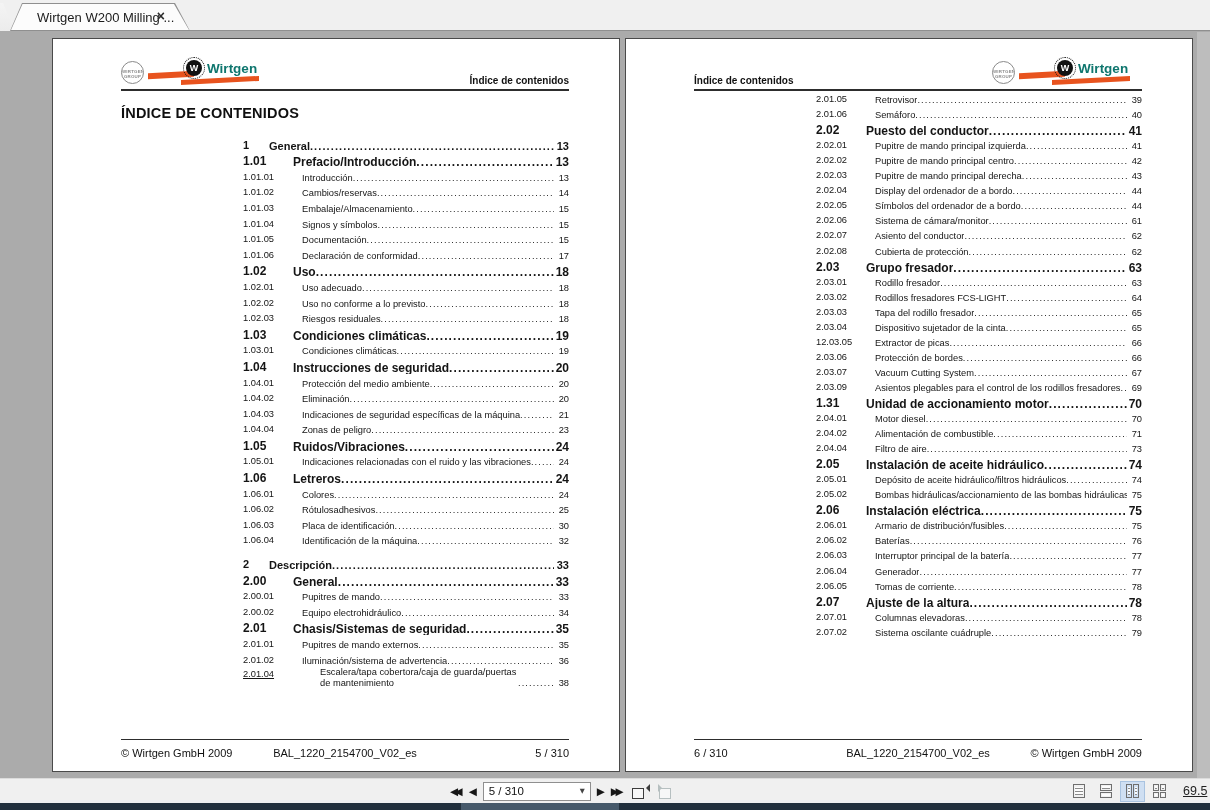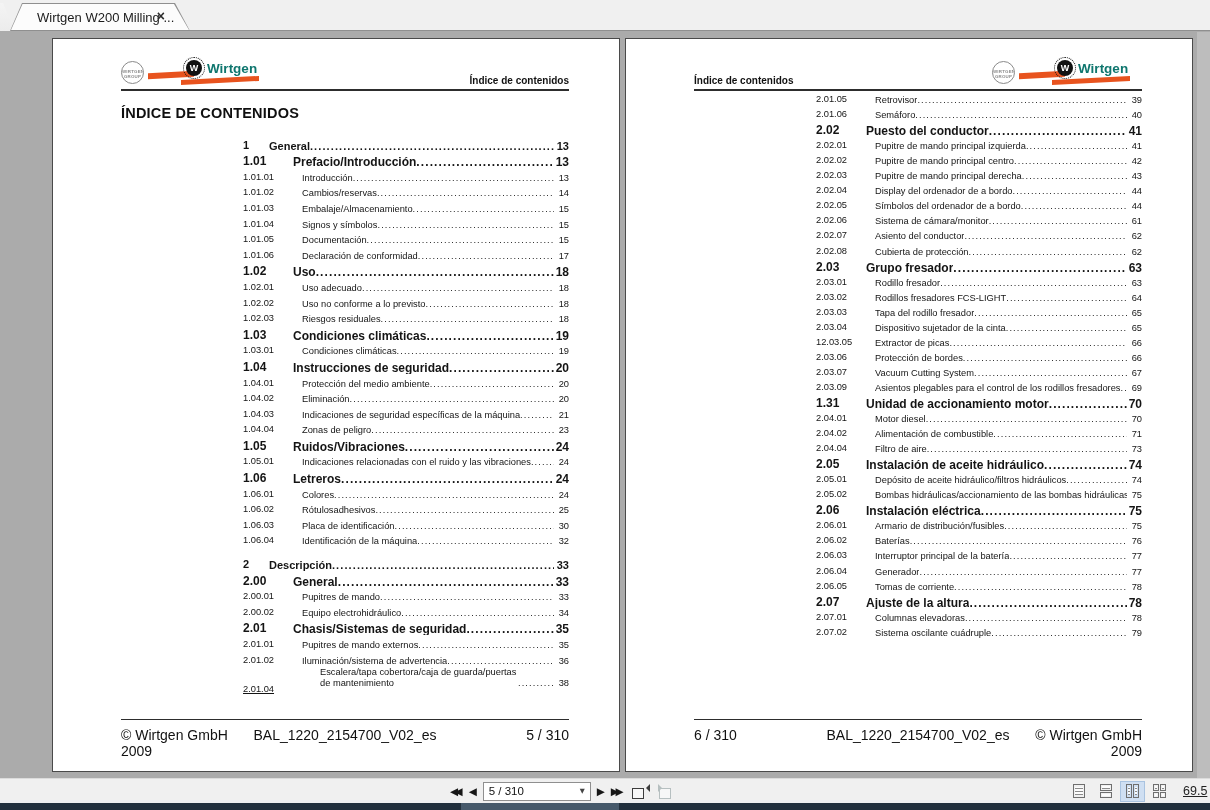--- a/index.html
+++ b/index.html
@@ -57,29 +57,29 @@
   .toc-row { position:relative; display:flex; align-items:flex-end; line-height:11px; }
   #page-left  .toc-row { min-height:15.6px; }
   #page-right .toc-row { min-height:15.05px; }
   .toc-row .num { position:absolute; left:0; bottom:1px; }
   .level-chapter { font-weight:bold; font-size:11px; padding-left:26px; line-height:12px; }
   .level-chapter:not(:first-child) { margin-top:8px; }
   .level-section { font-weight:bold; font-size:12px; padding-left:50px; line-height:12px; margin-top:1px; }
   .level-sub { font-size:9.3px; padding-left:59px; }
   .title { flex:0 1 auto; min-width:0; white-space:nowrap; overflow:hidden; }
   .toc-row.wrap .title { white-space:normal; max-width:198px;margin-left:18px; }
-  .toc-row.wrap .num { bottom:auto; top:17px;text-decoration:underline; }
+  .toc-row.wrap .num { bottom:auto; top:2px;text-decoration:underline; }
   .leader { flex:1 1 0; min-width:0; overflow:hidden; white-space:nowrap; }
   .leader::after { content:"....................................................................................................................."; letter-spacing:1.1px; }
   .pg { flex:none; min-width:15px; text-align:right; }
 
   
   .pfoot { position:absolute; left:68px; right:50px; bottom:12px; }
   .frule { border-top:1.5px solid #2d2d2d; margin-bottom:7px; }
-  .frow { display:flex; font-size:14px; color:#111;justify-content:space-between; }
+  .frow { display:flex; font-size:11px; color:#111;justify-content:space-between; }
   .frow .fl { flex:1; text-align:left; }
   .frow .fc { flex:1.4; text-align:center; }
   .frow .fr { flex:1; text-align:right; }
 
   
   #toolbar { position:absolute; left:0; top:778px; width:100%; height:25px; background:#f0f0f0; border-top:1px solid #dcdcdc; }
   .tb-center { position:absolute; left:450px; top:0; height:100%; display:flex; align-items:center; gap:6px; }
   .tb-btn { font-family:"DejaVu Sans", sans-serif; font-size:10.5px; color:#161616; text-align:center; cursor:default; }
   .tb-btn.dbl { letter-spacing:-3.5px; padding-right:3.5px; }
   .pgfield { width:108px; height:19px; background:#fff; border:1px solid #8f8f8f; display:flex; align-items:center; padding:0 5px; font-size:11.5px; color:#111; }

